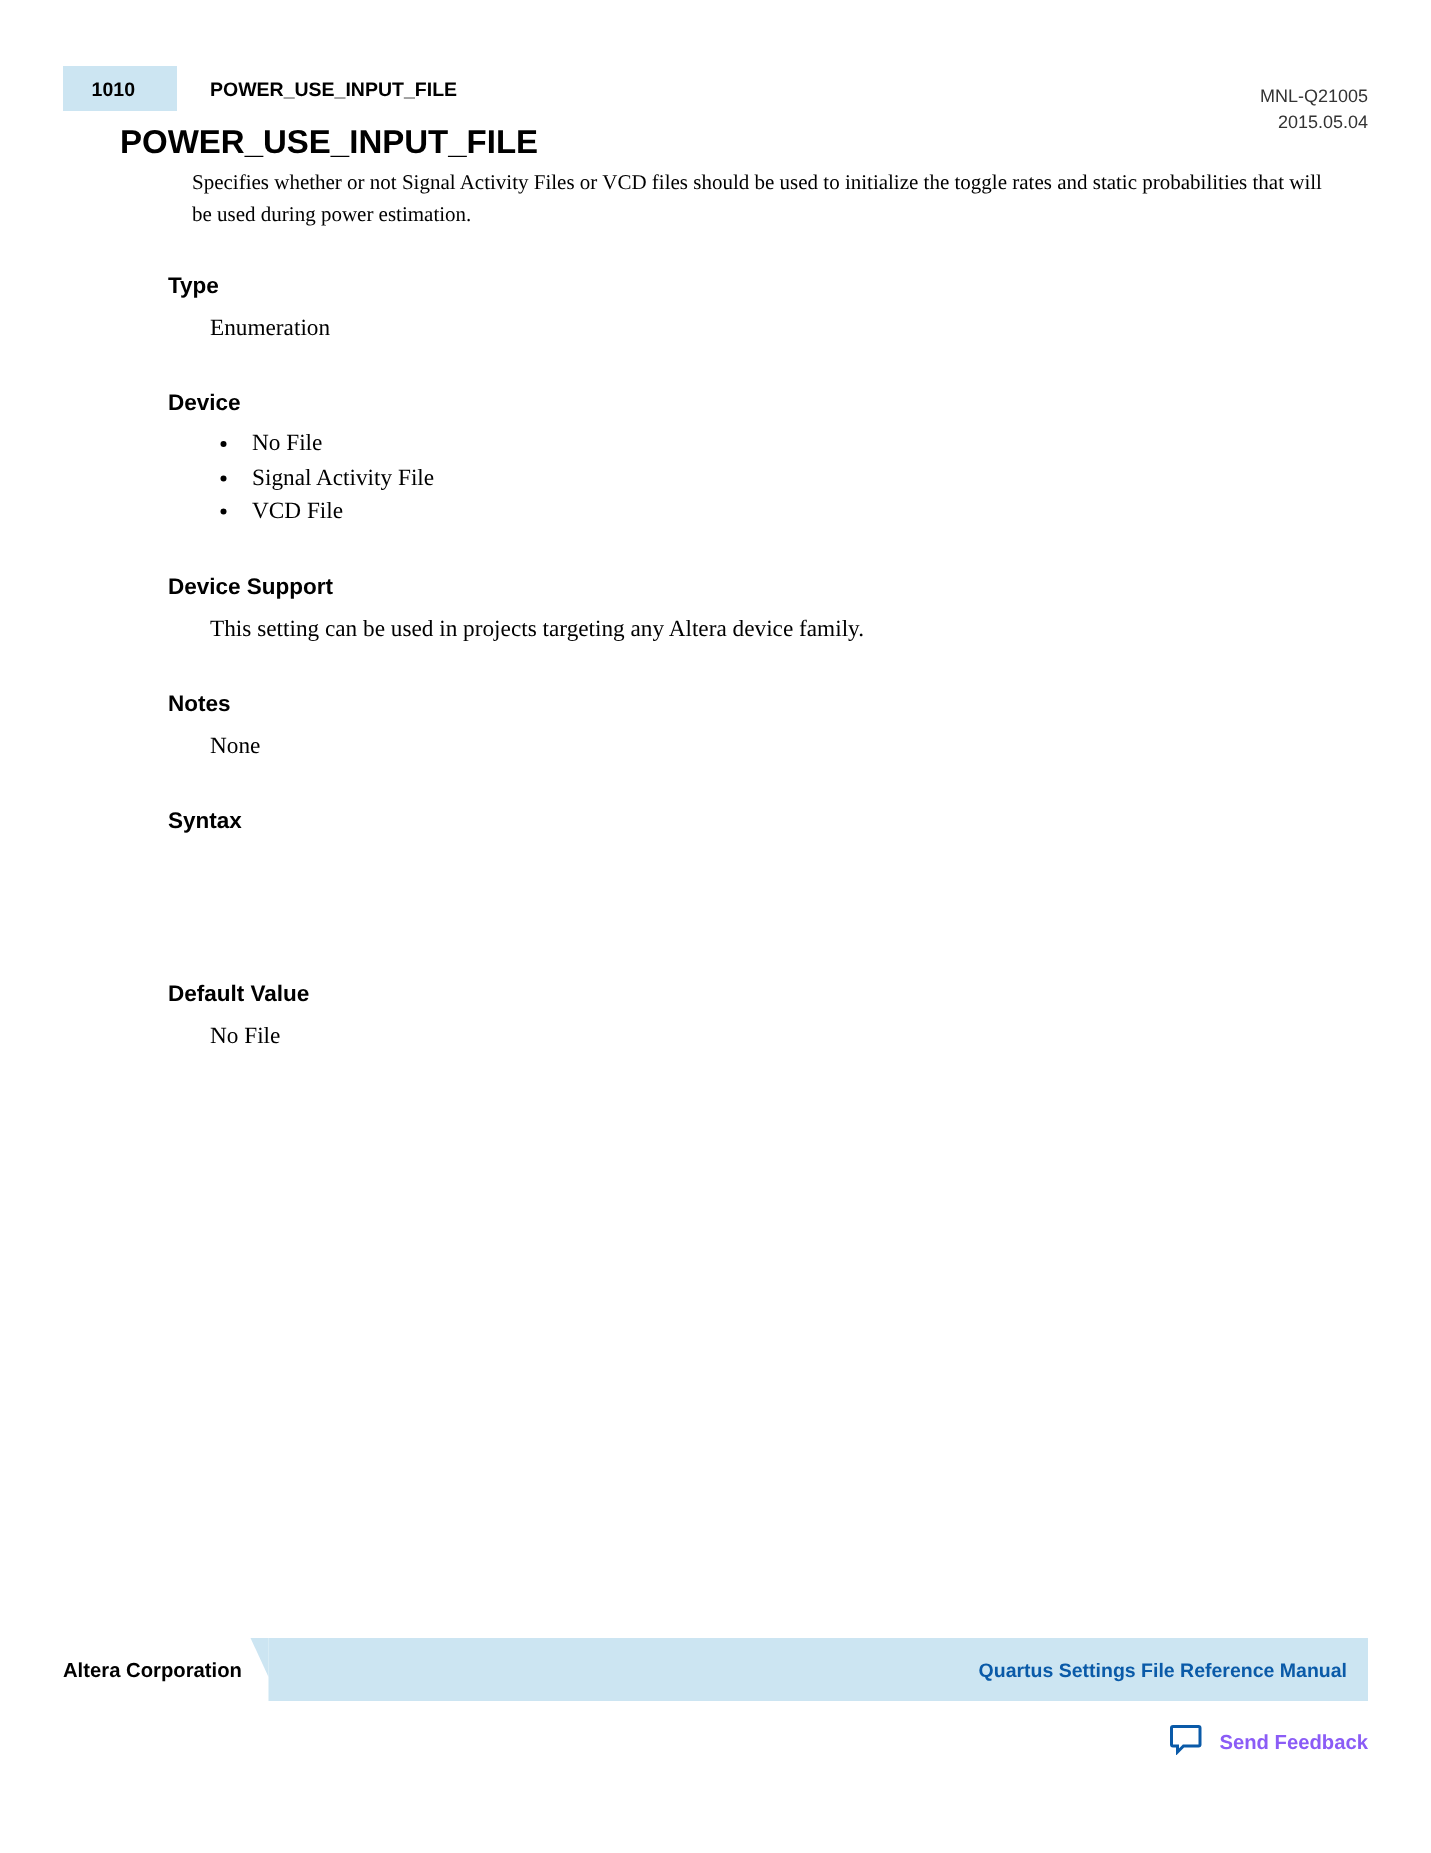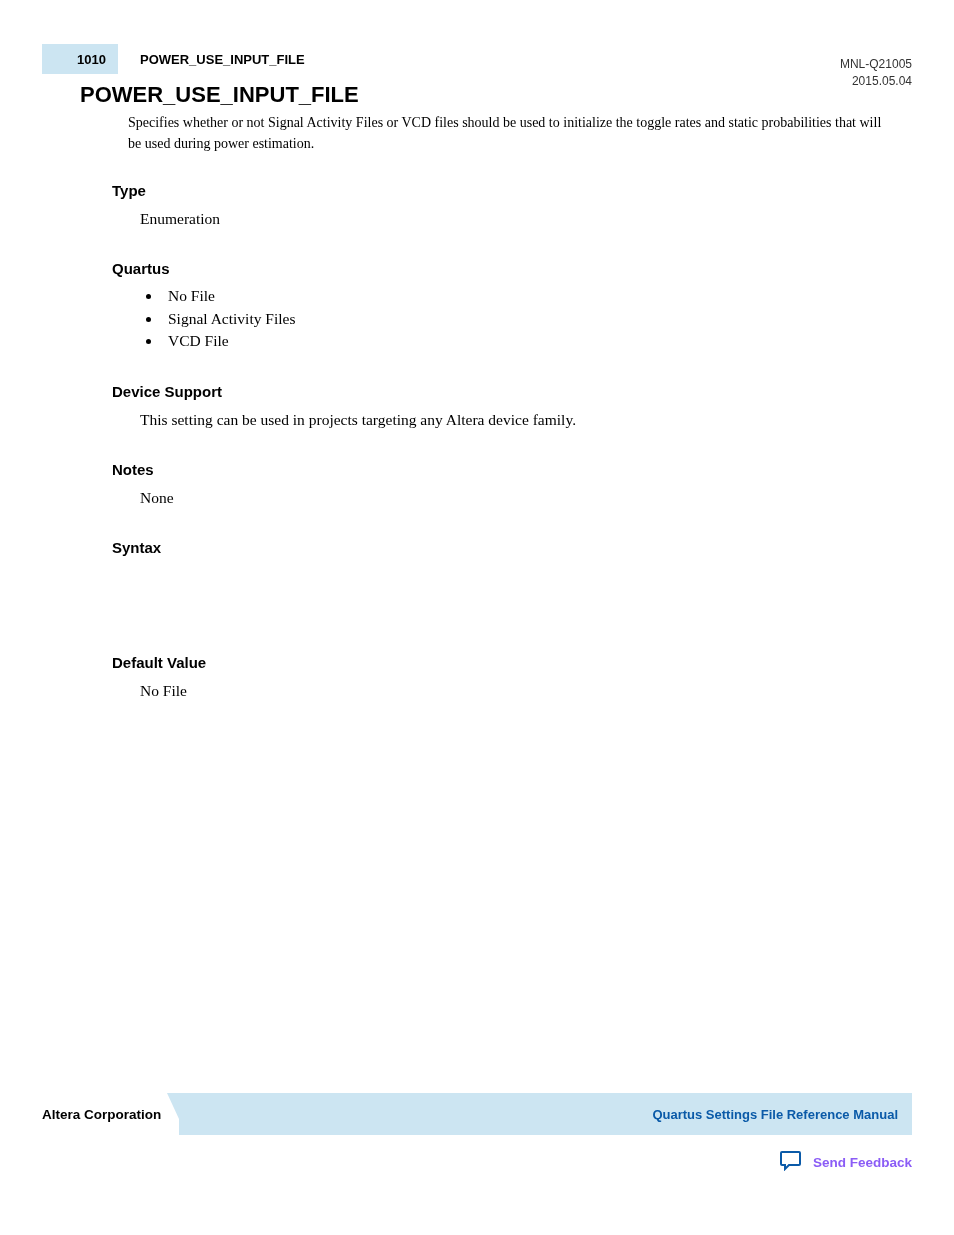--- a/index.html
+++ b/index.html
@@ -24,21 +24,21 @@
       display: flex;
       align-items: center;
     }
     .page-num-box {
       background: #cce5f2;
       width: 76px;
       height: 30px;
       display: flex;
       align-items: center;
       justify-content: flex-end;
-      padding-right: 12px;
+      padding-right: 28px;
       font-family: Arial, sans-serif;
       font-weight: bold;
       font-size: 13px;
     }
     .header-title {
       font-family: Arial, sans-serif;
       font-weight: bold;
       font-size: 13px;
       margin-left: 22px;
     }
@@ -178,24 +178,24 @@
 </div>
 
 <h1 class="main-title">POWER_USE_INPUT_FILE</h1>
 
 <div class="content">
   <p class="description">Specifies whether or not Signal Activity Files or VCD files should be used to initialize the toggle rates and static probabilities that will be used during power estimation.</p>
 
   <h3 class="section-heading">Type</h3>
   <p class="section-body">Enumeration</p>
 
-  <h3 class="section-heading">Quartus</h3>
+  <h3 class="section-heading">Device</h3>
   <ul class="values-list">
     <li>No File</li>
-    <li>Signal Activity Files</li>
+    <li>Signal Activity File</li>
     <li>VCD File</li>
   </ul>
 
   <h3 class="section-heading">Device Support</h3>
   <p class="section-body">This setting can be used in projects targeting any Altera device family.</p>
 
   <h3 class="section-heading">Notes</h3>
   <p class="section-body">None</p>
 
   <h3 class="section-heading">Syntax</h3>

